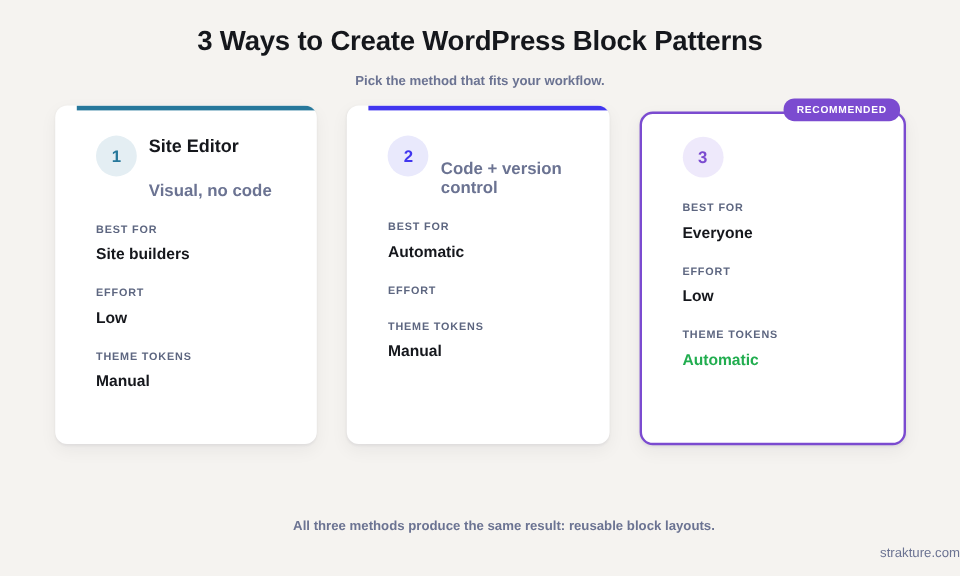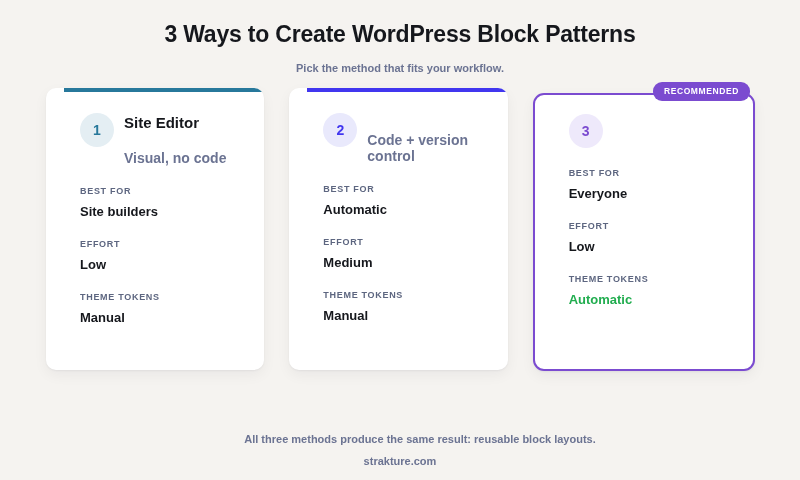--- a/index.html
+++ b/index.html
@@ -41,21 +41,21 @@
   .field-label { font-size:9px; font-weight:700; letter-spacing:0.7px; color:var(--label); }
   .field-value { font-size:13px; font-weight:700; color:var(--ink); margin-top:8px; }
   .field-value.green { color:var(--green); }
 
   .rec-badge { position:absolute; top:-13px; right:3px; background:var(--purple); color:#ffffff;
                font-size:8.5px; font-weight:700; letter-spacing:0.6px; padding:5px 11px;
                border-radius:9px; line-height:1; }
 
   .footer { position:absolute; left:0; right:0; bottom:13px; text-align:center; }
   .footer-note  { font-size:11px; font-weight:700; color:var(--slate);margin-left:40px; }
-  .footer-brand { font-size:11px; font-weight:700; color:var(--slate); margin-top:10px; }
+  .footer-brand { font-size:11px; font-weight:400; color:var(--slate); margin-top:10px;text-align:right; }
 </style>
 </head>
 <body>
 
 <div class="page">
 
   <div class="header">
     <div class="page-title">3 Ways to Create WordPress Block Patterns</div>
     <div class="page-subtitle">Pick the method that fits your workflow.</div>
   </div>
@@ -95,21 +95,20 @@
           <div>
             <div class="card-tagline">Code + version control</div>
           </div>
         </div>
         <div class="field">
           <div class="field-label">BEST FOR</div>
           <div class="field-value">Automatic</div>
         </div>
         <div class="field">
           <div class="field-label">EFFORT</div>
-          <div class="field-value">Medium</div>
         </div>
         <div class="field">
           <div class="field-label">THEME TOKENS</div>
           <div class="field-value">Manual</div>
         </div>
       </div>
     </div>
 
     <div class="card card--purple">
       <div class="rec-badge">RECOMMENDED</div>

